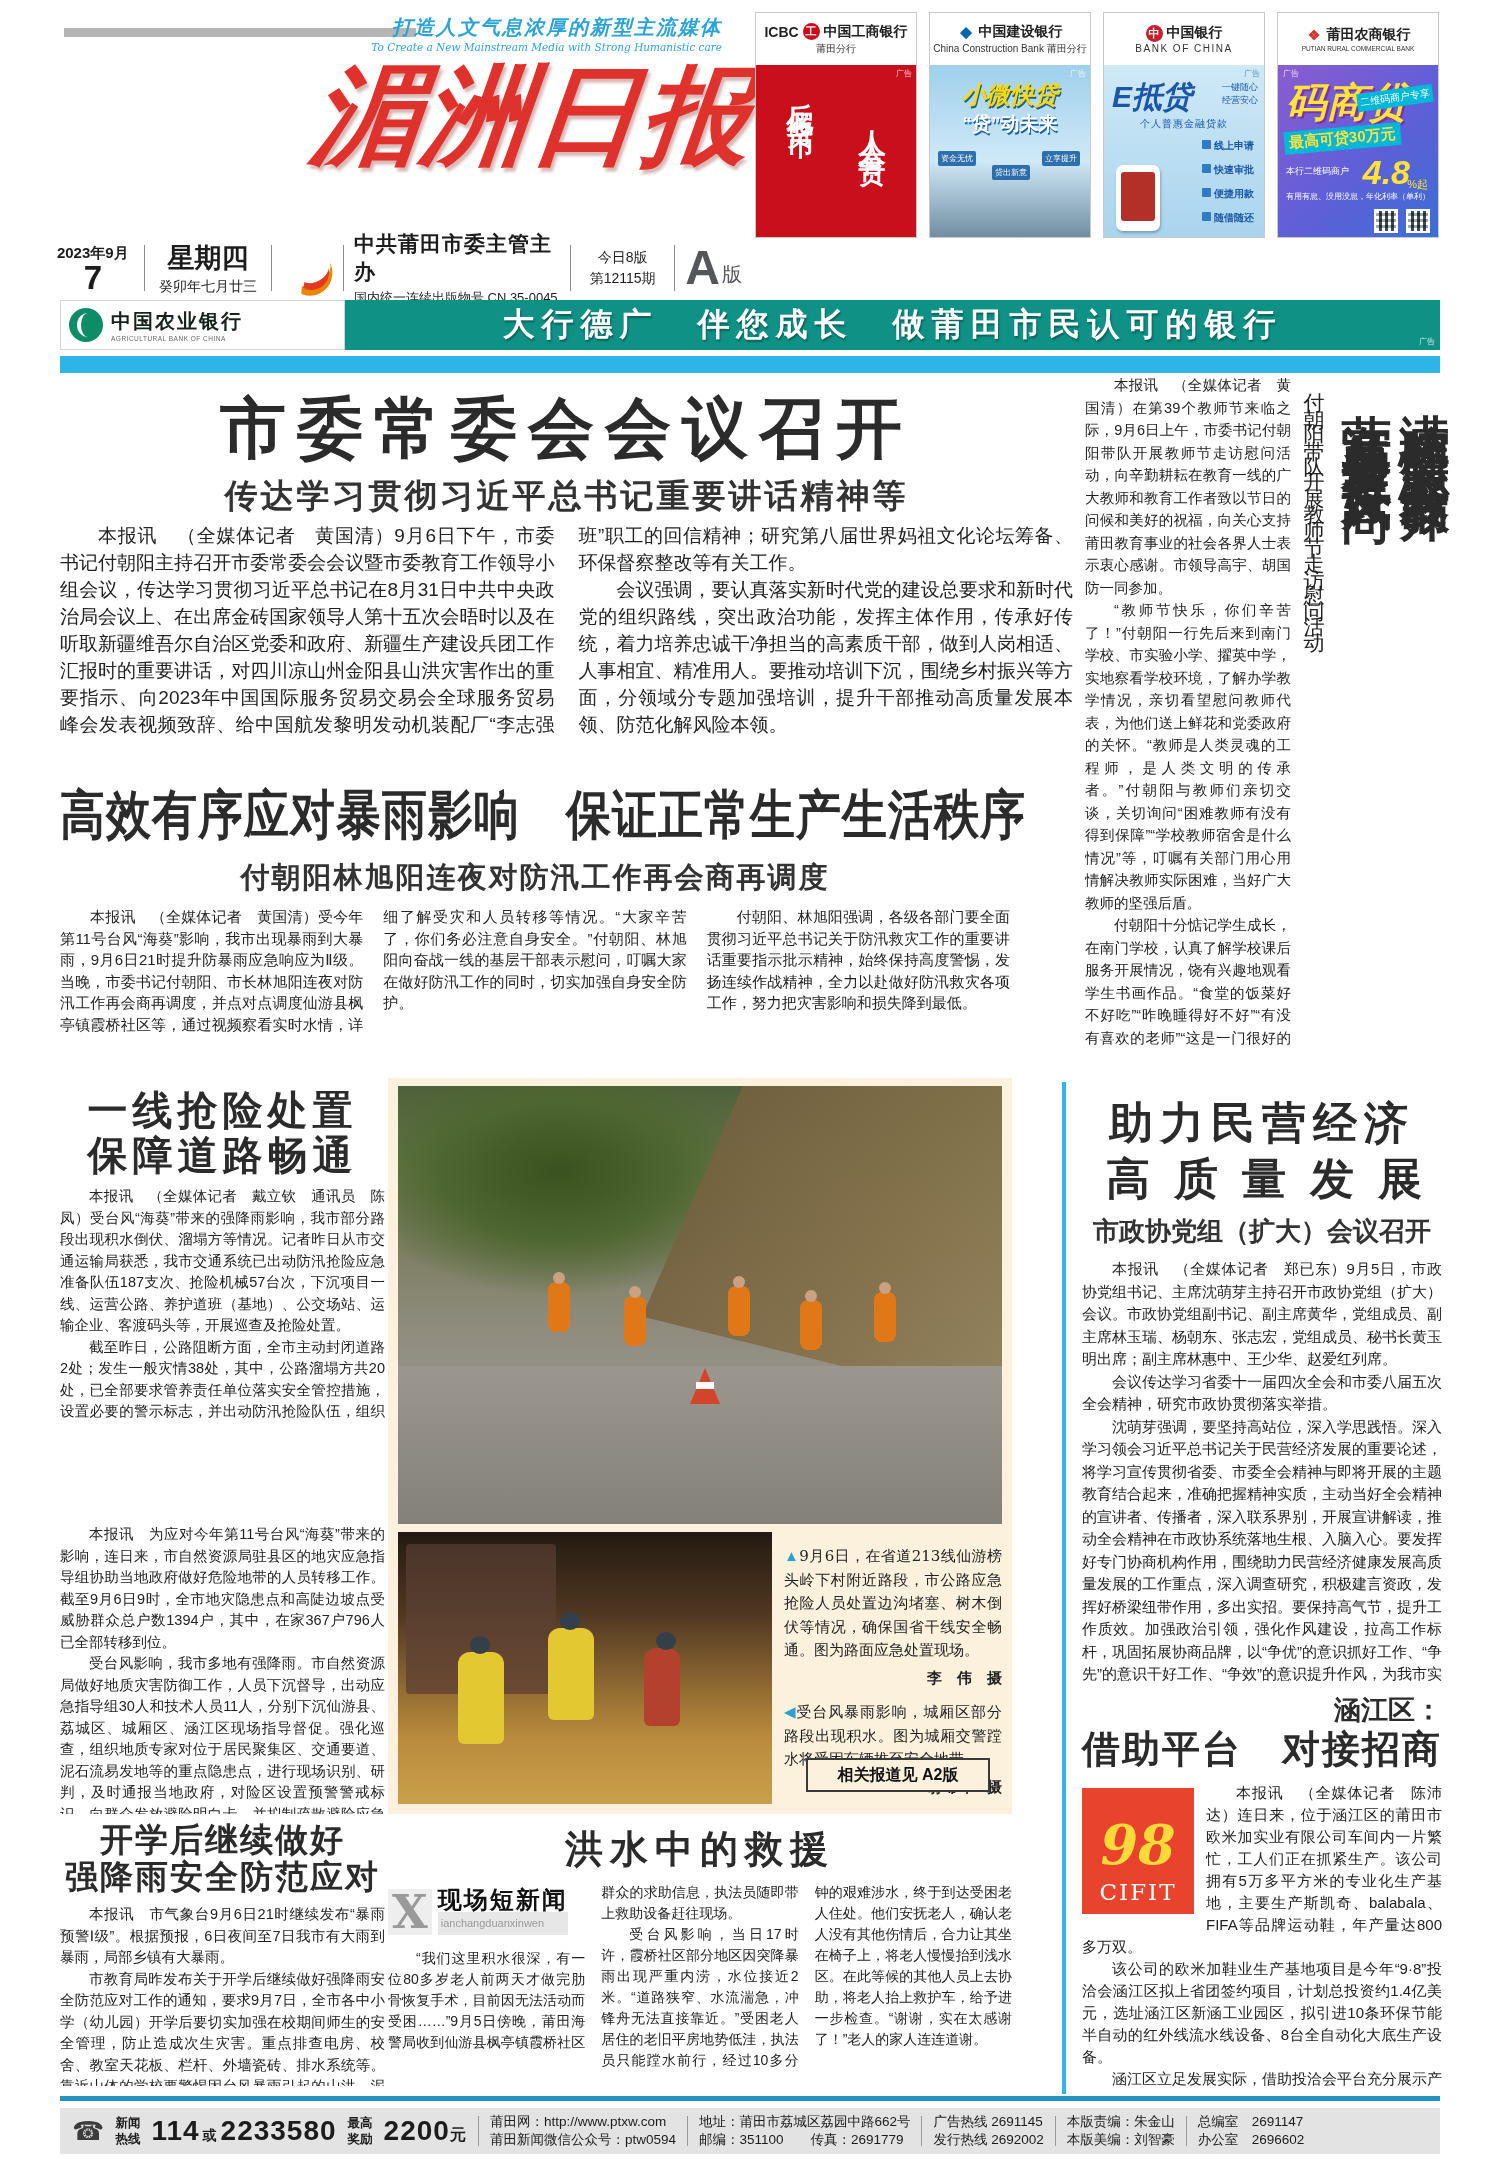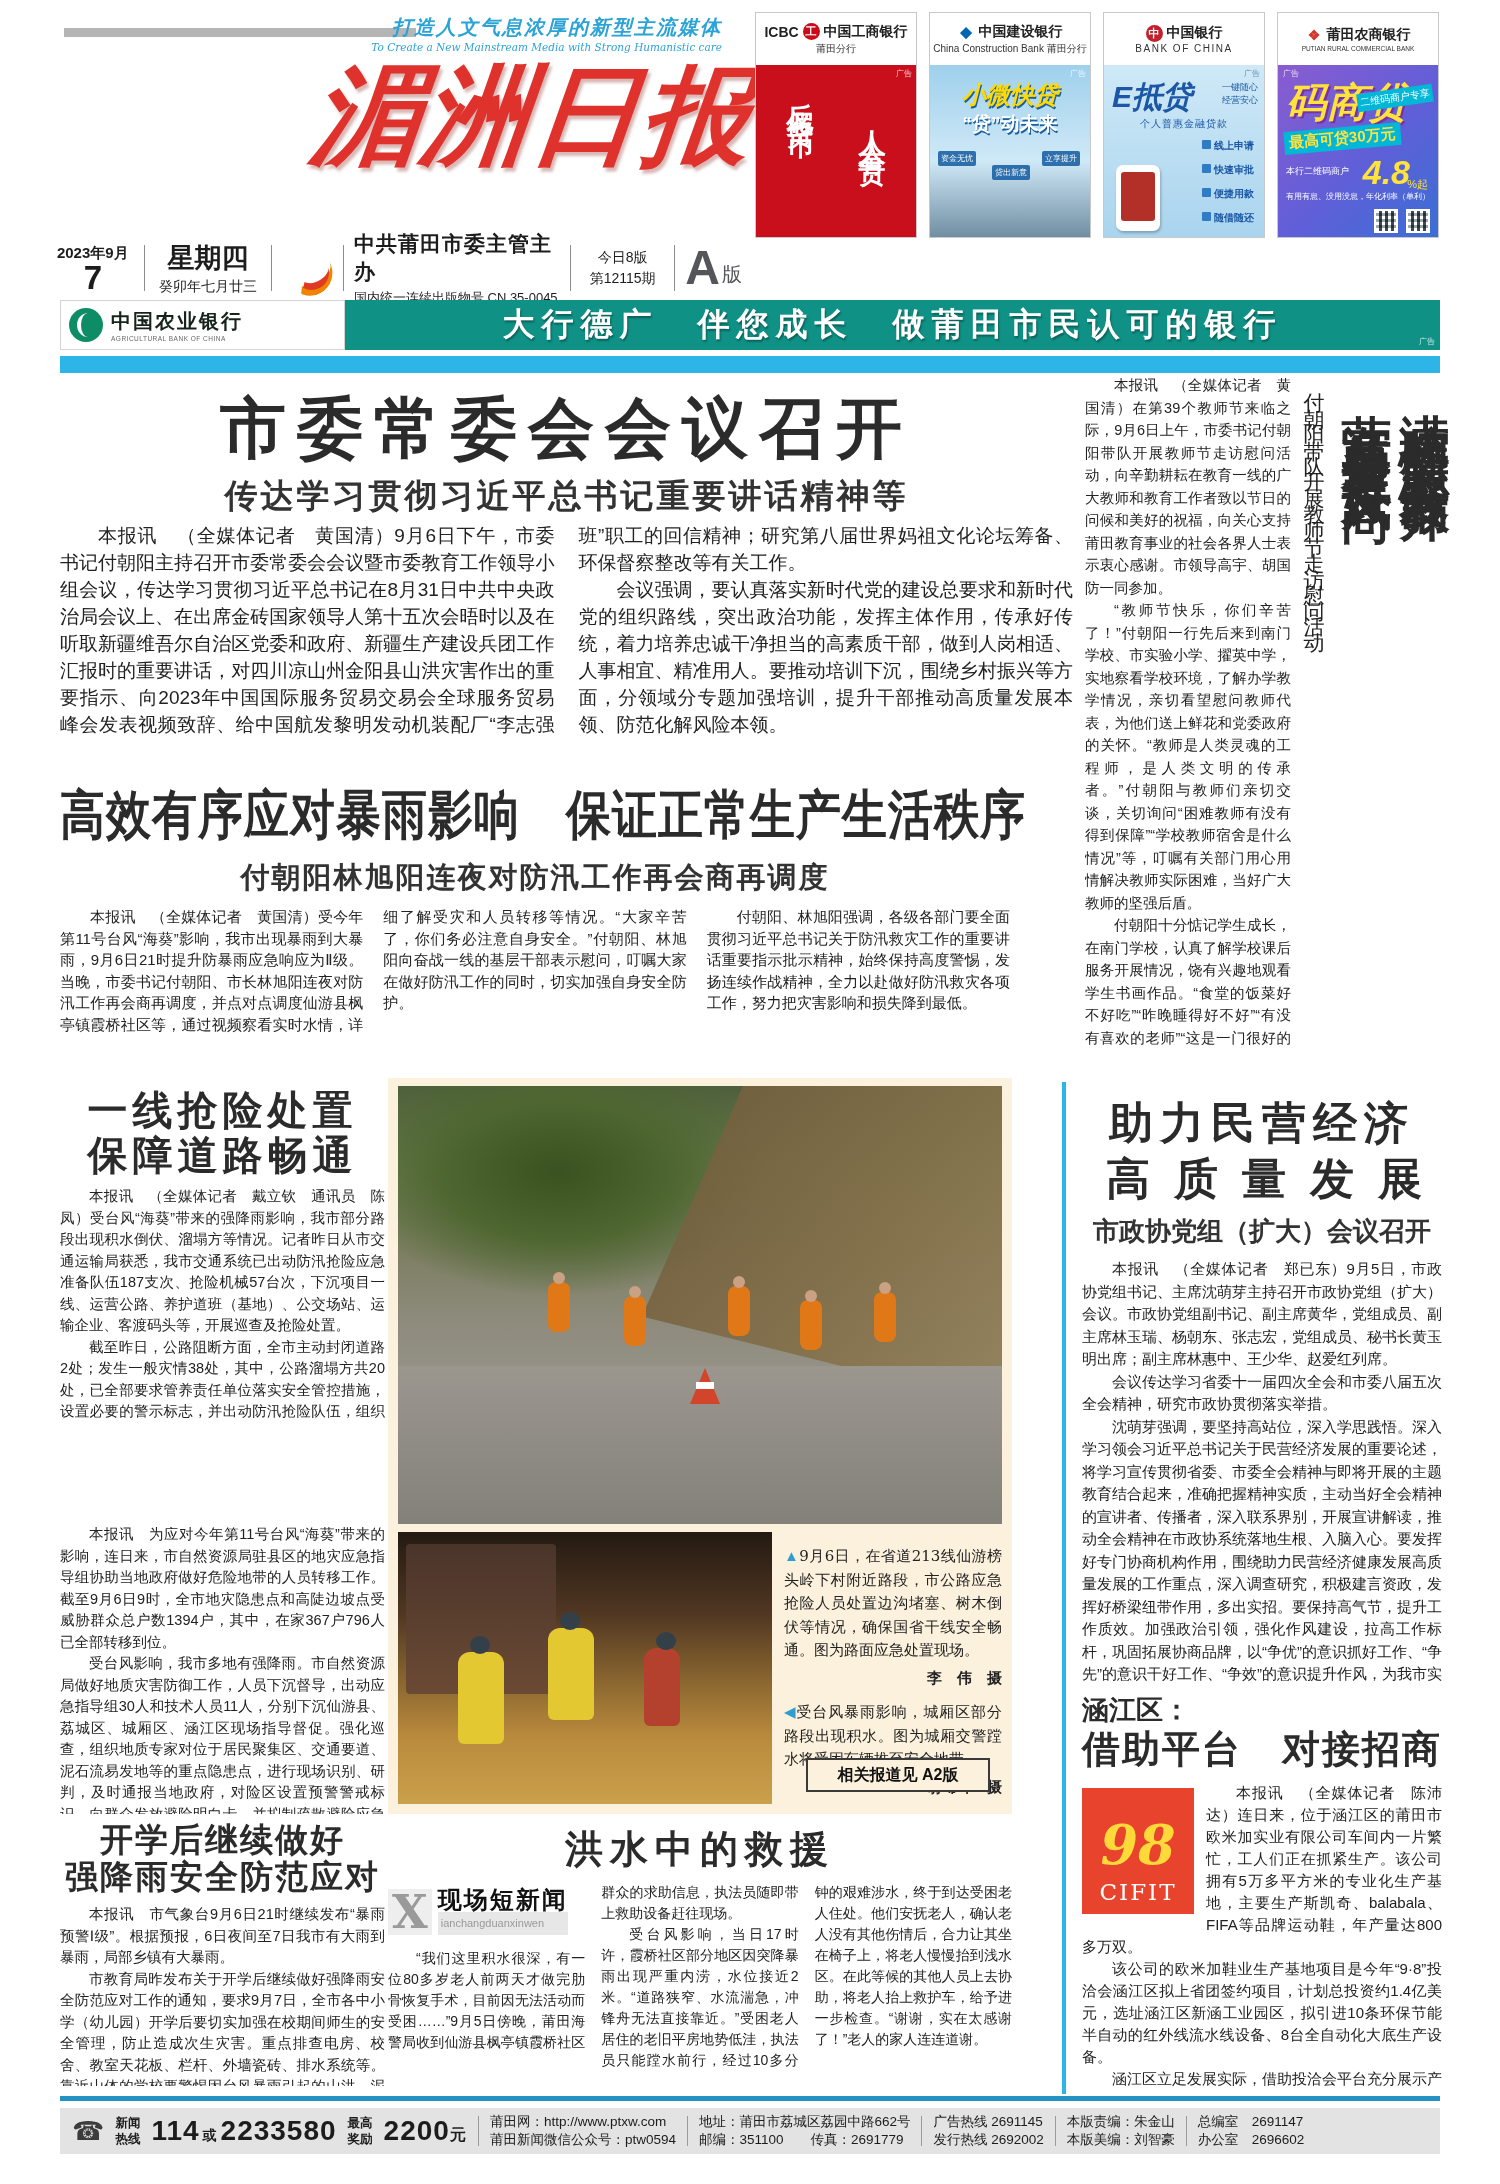--- a/index.html
+++ b/index.html
@@ -134,21 +134,21 @@
   .fl-tag{float:left;width:186px;height:56px;margin:2px 8px 8px 0;display:flex;align-items:center;gap:6px;}
   .fl-x{font-family:"DejaVu Serif",serif;font-size:46px;line-height:46px;color:#9a9a9a;font-weight:bold;background:#eee;padding:0 4px;}
   .fl-t b{display:block;font-size:24px;color:#111;letter-spacing:2px;}
   .fl-t span{display:block;font-size:11px;color:#9a9a9a;background:#e7e7e7;padding:1px 3px;margin-top:2px;}
   
   .vline{left:1062px;top:1082px;width:4px;height:1012px;background:#2db5e8;}
   .cp-h1{left:1082px;top:1094px;width:360px;font-size:44px;letter-spacing:7px;}
   .cp-h2{left:1082px;top:1150px;width:360px;font-size:44px;letter-spacing:24px;text-indent:24px;}
   .cp-sub{left:1082px;top:1214px;width:360px;font-size:26px;font-weight:bold;text-align:center;color:#333;}
   .cp-body{left:1082px;top:1258px;width:360px;height:424px;font-size:15px;line-height:22.5px;overflow:hidden;}
-  .hj-kick{left:1082px;top:1692px;width:360px;font-size:27px;font-weight:bold;color:#2b2b2b;}
+  .hj-kick{left:1082px;top:1692px;width:360px;font-size:27px;font-weight:bold;color:#2b2b2b;text-align:right;}
   .hj-hl{left:1082px;top:1724px;width:360px;font-size:38px;letter-spacing:2px;}
   .hj-body{left:1082px;top:1782px;width:360px;height:308px;font-size:15px;line-height:22px;overflow:hidden;}
   .cifit{float:left;width:112px;height:126px;margin:6px 12px 4px 0;background:#e8432c;color:#ffd83a;
          display:flex;flex-direction:column;align-items:center;justify-content:center;}
   .cifit b{font-family:"DejaVu Serif",serif;font-size:54px;line-height:52px;font-style:italic;margin-top:20px;}
   .cifit span{font-family:"DejaVu Serif",serif;font-size:23px;letter-spacing:2px;color:#fff;margin-top:10px;}
   
   .f-line{left:60px;top:2096px;width:1380px;height:5px;background:#2592c4;}
   .f-bar{left:60px;top:2108px;width:1380px;height:46px;background:#e3e3e3;display:flex;align-items:center;padding:0 12px;gap:11px;color:#1c1c1c;}
   .f-phone{font-size:26px;color:#3c3c3c;line-height:1;}

